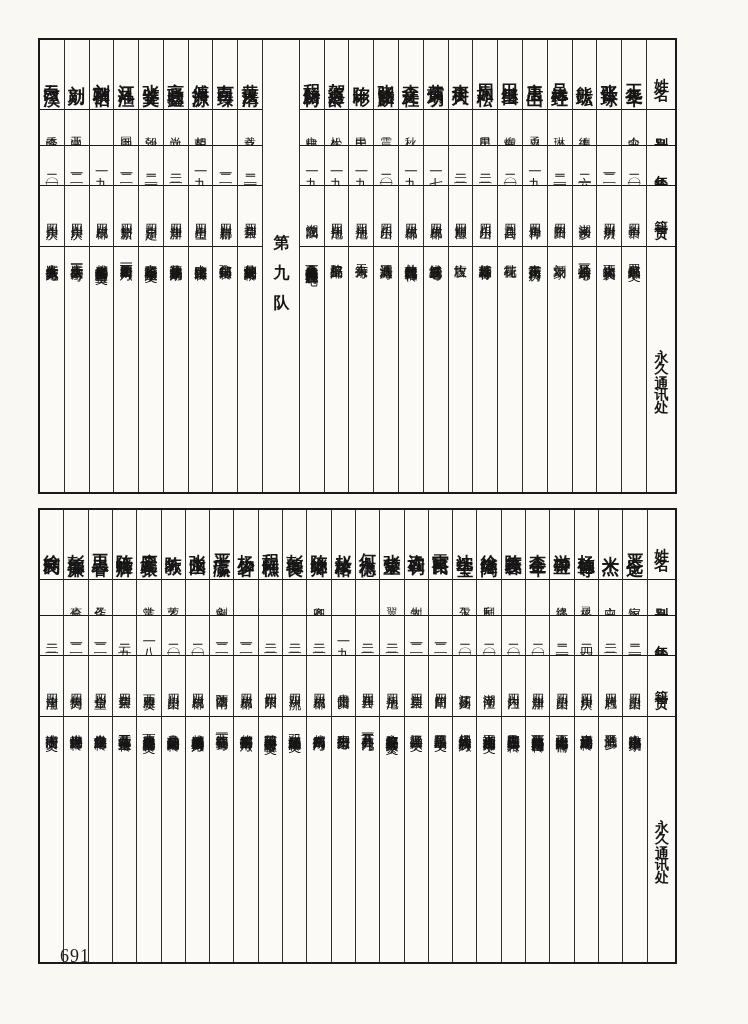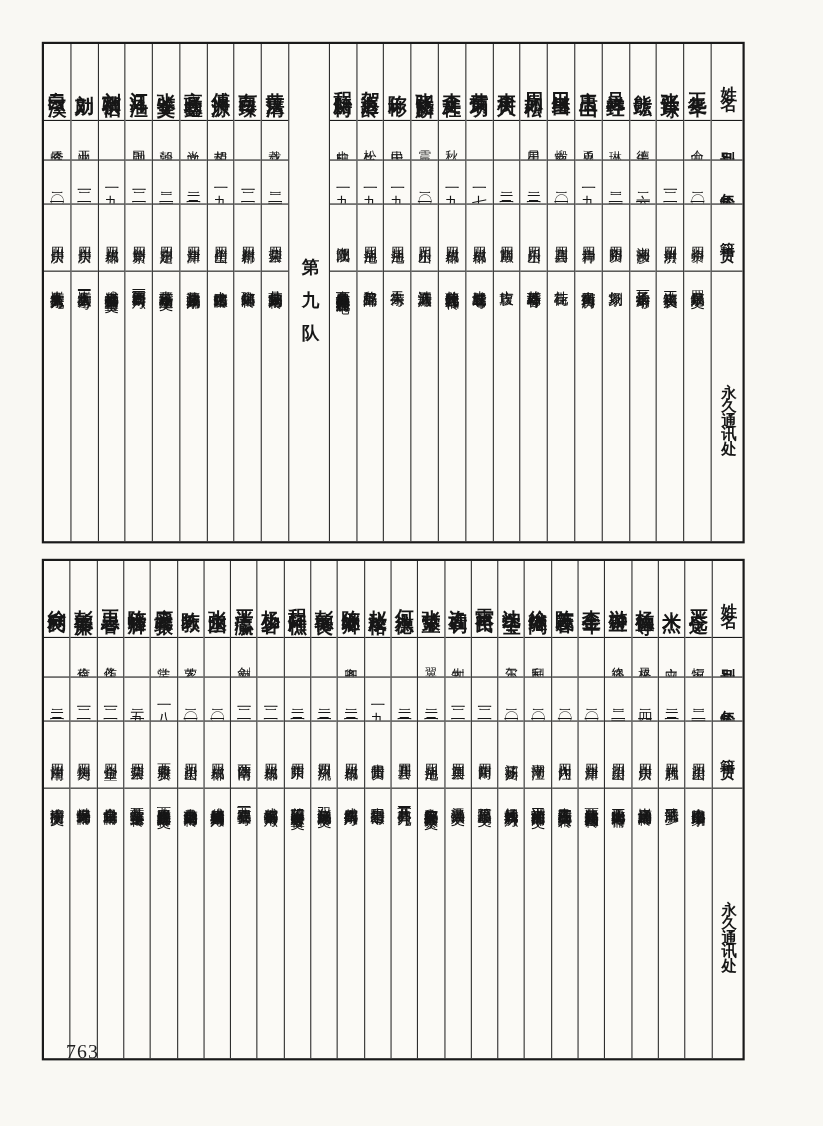--- a/index.html
+++ b/index.html
@@ -920,14 +920,14 @@
           <span>二三</span>
         </div>
     <div class="cell c-origin">
           <span>四川潼南</span>
         </div>
     <div class="cell c-addr">
           <span>潼南安庆街交</span>
         </div>
   </div>
     </div>
-  <div class="page-number">763</div>
+  <div class="page-number">691</div>
 </div>
 
 </body></html>

